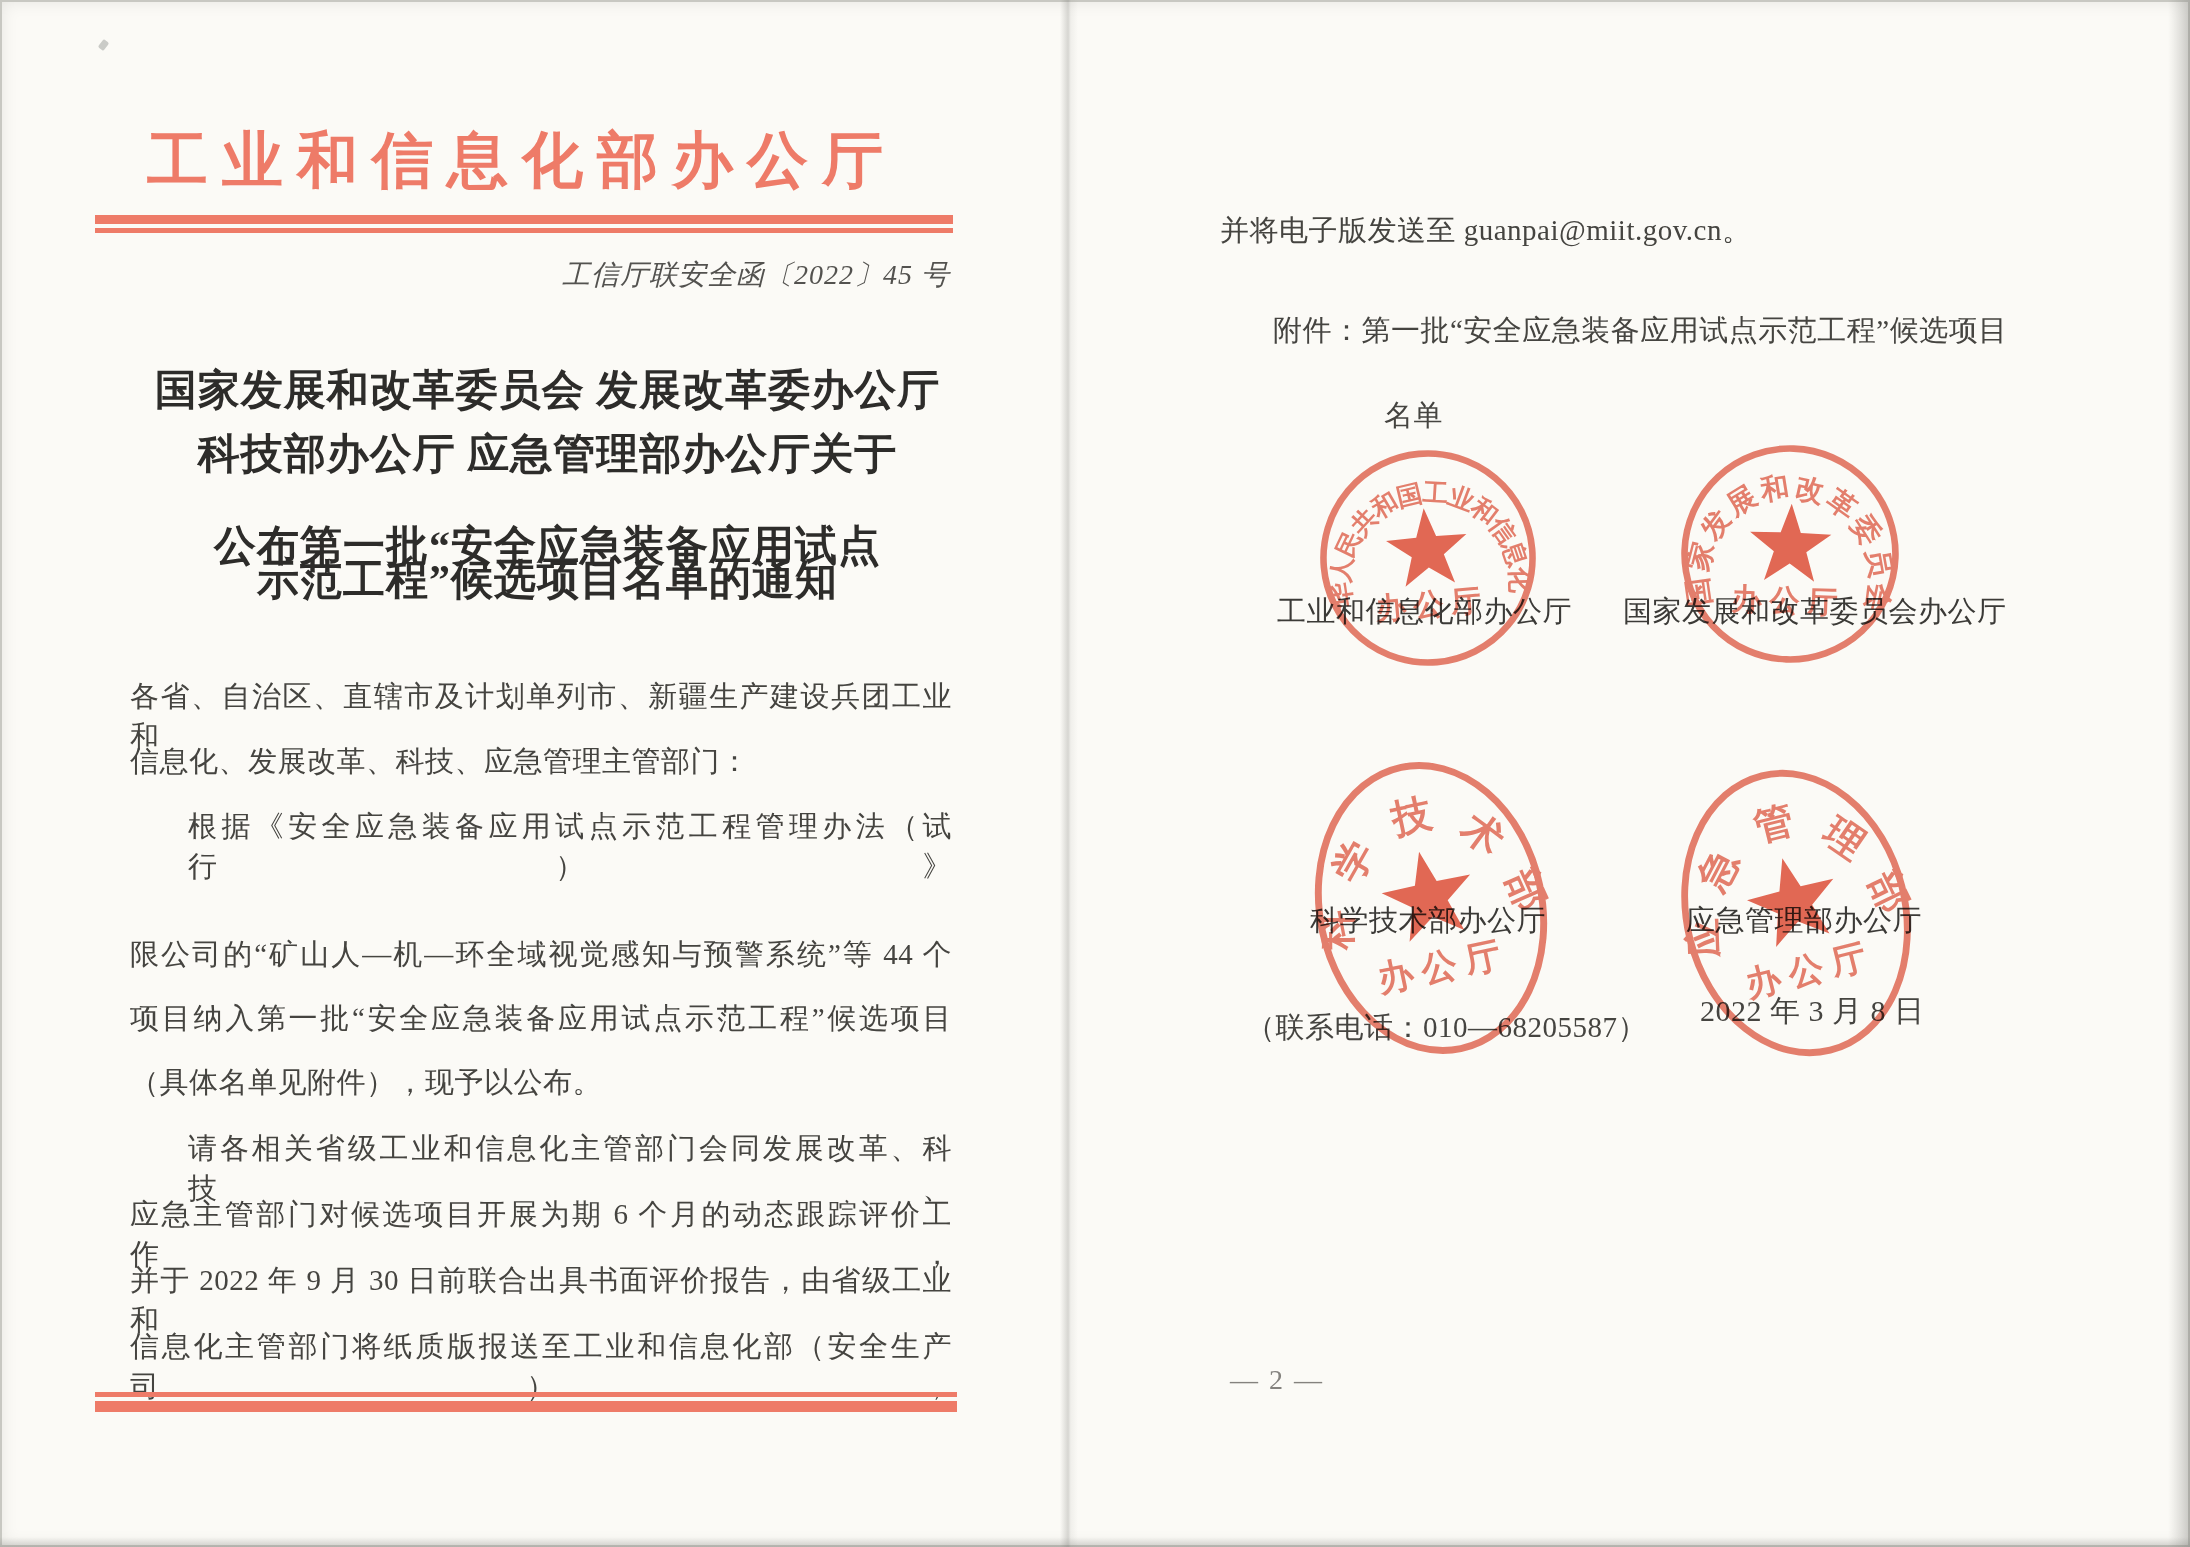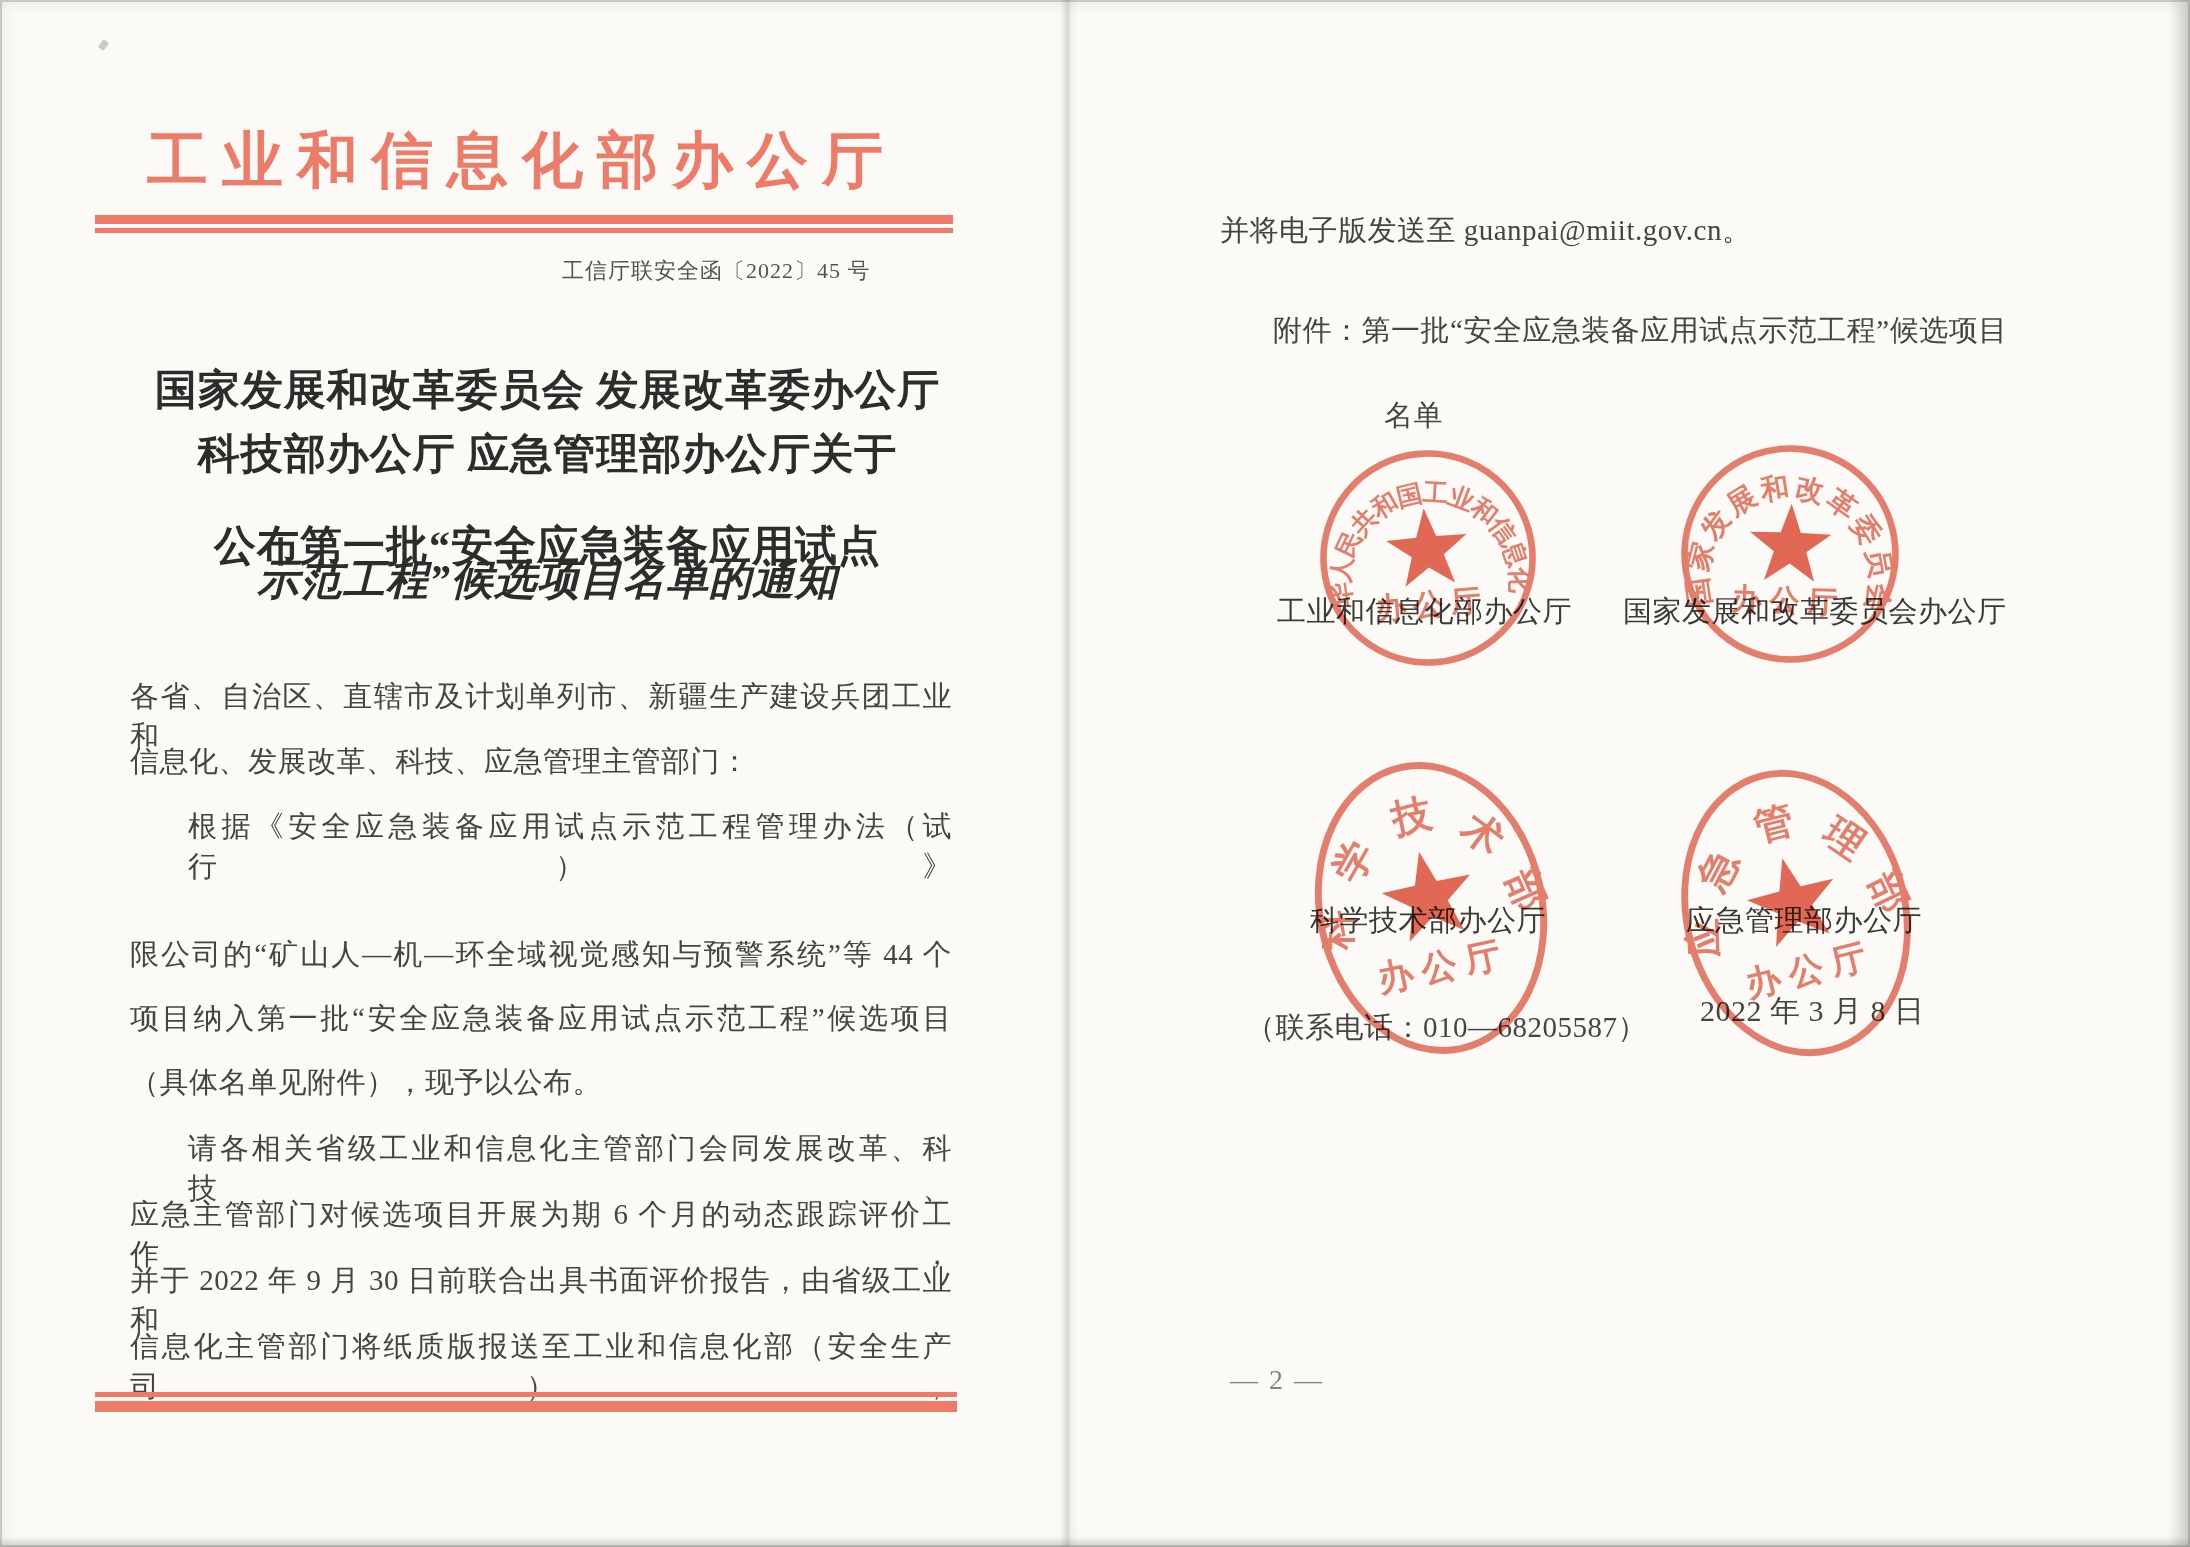--- a/index.html
+++ b/index.html
@@ -23,25 +23,25 @@
   .masthead{
     position:absolute;left:147px;top:120px;width:810px;
     font-size:61px;font-weight:bold;letter-spacing:14px;color:#ee7b68;
     white-space:nowrap;
   }
   .rule{position:absolute;background:#ee7b68;}
   .rule.t1{left:95px;top:215px;width:858px;height:9px;}
   .rule.t2{left:95px;top:228px;width:858px;height:5px;}
   .rule.b1{left:95px;top:1392px;width:862px;height:5px;}
   .rule.b2{left:95px;top:1401px;width:862px;height:11px;}
-  .docnum{position:absolute;left:562px;top:256px;font-size:22px;color:#53524f;
-    letter-spacing:1px;white-space:nowrap;}
+  .docnum{position:absolute;left:562px;top:256px;font-size:28px;color:#53524f;
+    letter-spacing:1px;white-space:nowrap;font-style:italic;}
   .doc-title{position:absolute;left:95px;width:905px;text-align:center;
     font-size:42px;font-weight:bold;color:#2d2c2a;white-space:nowrap;letter-spacing:1px;}
-  .dt0{top:362px;}.dt1{top:426px;}.dt2{top:518px;}.dt3{top:552px;font-style:italic;}
+  .dt0{top:362px;}.dt1{top:426px;}.dt2{top:518px;}.dt3{top:552px;}
 
   .bl{position:absolute;left:130px;width:822px;font-size:29px;color:#454440;
     white-space:nowrap;letter-spacing:.5px;}
   .j{white-space:normal;text-align:justify;text-align-last:justify;}
   .ind{padding-left:58px;width:764px;}
   .l0{top:677px;}.l1{top:742px;}.l2{top:807px;}.l3{top:871px;}.l4{top:935px;}
   .l5{top:999px;}.l6{top:1063px;}.l7{top:1129px;}.l8{top:1195px;}.l9{top:1261px;}
   .l10{top:1327px;}
 
   

